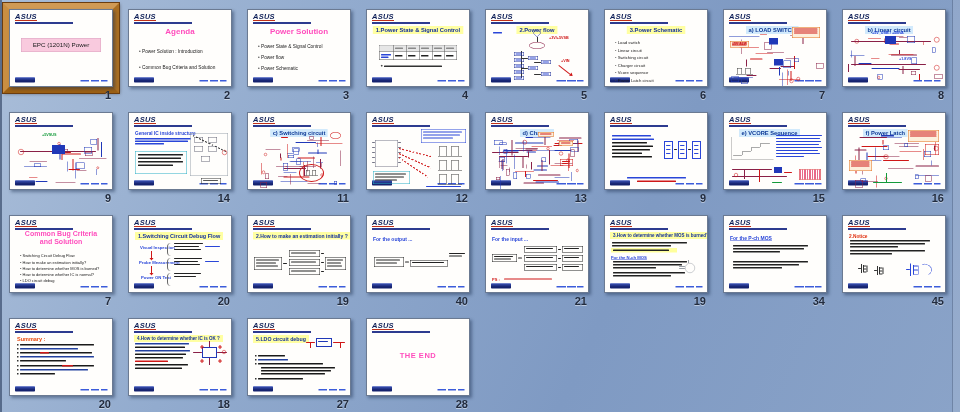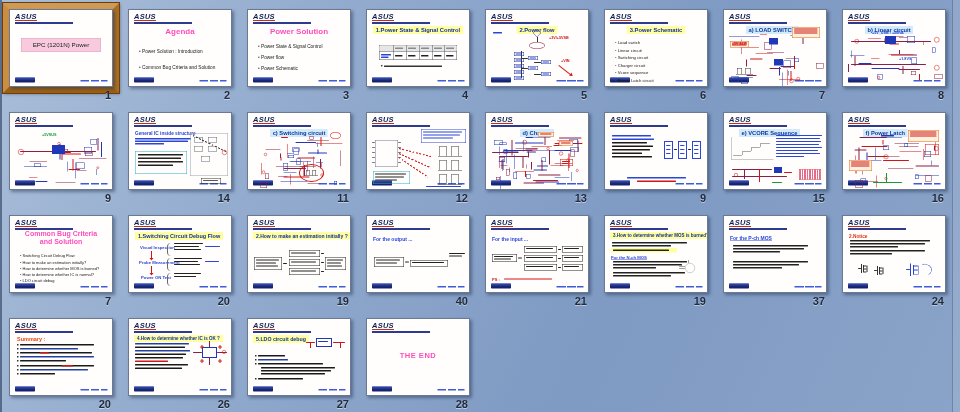--- a/index.html
+++ b/index.html
@@ -813,21 +813,21 @@
         <div class="flink"></div>
         <div class="txt" style="left: 12px; top: 38px; font-size: 10px; font-weight: bold; color: rgb(42, 70, 216); text-decoration: underline;">For the P-ch MOS</div>
         <div class="sh" style="left: 18px; top: 58px; width: 150px; height: 2.5px; background: rgb(34, 34, 34); border-radius: 1px;"></div>
         <div class="sh" style="left: 18px; top: 64px; width: 142px; height: 2.5px; background: rgb(34, 34, 34); border-radius: 1px;"></div>
         <div class="sh" style="left: 18px; top: 70px; width: 94px; height: 2.5px; background: rgb(34, 34, 34); border-radius: 1px;"></div>
         <div class="sh" style="left: 18px; top: 90px; width: 150px; height: 2.5px; background: rgb(34, 34, 34); border-radius: 1px;"></div>
         <div class="sh" style="left: 18px; top: 96px; width: 132px; height: 2.5px; background: rgb(34, 34, 34); border-radius: 1px;"></div>
         <div class="sh" style="left: 18px; top: 102px; width: 98px; height: 2.5px; background: rgb(34, 34, 34); border-radius: 1px;"></div>
       </div>
     </div>
-    <div class="num" style="left: 723px; top: 295px;">37</div>
+    <div class="num" style="left: 723px; top: 295px;">34</div>
     <div class="slide" style="left: 842px; top: 215px;">
       <div class="si">
         <div class="txt" style="left: 10px; top: 3px; font-style: italic; font-weight: 800; font-size: 15px; color: rgb(11, 28, 85); letter-spacing: 0.5px;">ASUS</div>
         <div class="logoline"></div>
         <div class="tagbar"></div>
         <div class="flogo"></div>
         <div class="flink"></div>
         <div class="txt" style="left: 12px; top: 34px; font-size: 9.5px; font-weight: bold; color: rgb(224, 48, 16);">2.Notice</div>
         <div class="sh" style="left: 14px; top: 48px; width: 160px; height: 2.5px; background: rgb(34, 34, 34); border-radius: 1px;"></div>
         <div class="sh" style="left: 14px; top: 54px; width: 150px; height: 2.5px; background: rgb(34, 34, 34); border-radius: 1px;"></div>
@@ -851,21 +851,21 @@
         <div class="sh" style="left: 126px; top: 106px; width: 8.4px; height: 1.5px; background: rgb(42, 70, 216); border-radius: 1px;"></div>
         <div class="sh" style="left: 134.4px; top: 94.8px; width: 1.5px; height: 25.2px; background: rgb(42, 70, 216);"></div>
         <div class="sh" style="left: 140px; top: 97.6px; width: 1.5px; height: 19.6px; background: rgb(42, 70, 216);"></div>
         <div class="sh" style="left: 140px; top: 99px; width: 9.8px; height: 1.5px; background: rgb(42, 70, 216); border-radius: 1px;"></div>
         <div class="sh" style="left: 140px; top: 107.4px; width: 9.8px; height: 1.5px; background: rgb(42, 70, 216); border-radius: 1px;"></div>
         <div class="sh" style="left: 140px; top: 115.8px; width: 9.8px; height: 1.5px; background: rgb(42, 70, 216); border-radius: 1px;"></div>
         <div class="sh" style="left: 149.8px; top: 99px; width: 1.5px; height: 18.2px; background: rgb(42, 70, 216);"></div>
         <div class="sh" style="left: 152px; top: 96px; width: 26px; height: 22px; border-width: 1.5px; border-style: solid; border-color: rgb(42, 70, 216) rgb(42, 70, 216) transparent transparent; border-image: initial; border-radius: 50%; transform: rotate(20deg); box-sizing: border-box;"></div>
       </div>
     </div>
-    <div class="num" style="left: 842px; top: 295px;">24</div>
+    <div class="num" style="left: 842px; top: 295px;">45</div>
     <div class="slide" style="left: 9px; top: 318px;">
       <div class="si">
         <div class="txt" style="left: 10px; top: 3px; font-style: italic; font-weight: 800; font-size: 15px; color: rgb(11, 28, 85); letter-spacing: 0.5px;">ASUS</div>
         <div class="logoline"></div>
         <div class="tagbar"></div>
         <div class="flogo"></div>
         <div class="flink"></div>
         <div class="txt" style="left: 14px; top: 34px; font-size: 11px; font-weight: bold; color: rgb(232, 73, 15);">Summary :</div>
         <div class="sh" style="left: 14px; top: 50px; width: 2.5px; height: 2.5px; background: rgb(51, 51, 51);"></div>
         <div class="sh" style="left: 20px; top: 50px; width: 148px; height: 2.5px; background: rgb(26, 26, 26); border-radius: 1px;"></div>
@@ -913,21 +913,21 @@
         <div class="sh" style="left: 145px; top: 80px; width: 2px; height: 8px; background: rgb(207, 23, 23);"></div>
         <div class="sh" style="left: 178px; top: 83px; width: 8px; height: 2px; background: rgb(207, 23, 23); border-radius: 1px;"></div>
         <div class="sh" style="left: 181px; top: 80px; width: 2px; height: 8px; background: rgb(207, 23, 23);"></div>
         <div class="sh" style="left: 128px; top: 66px; width: 18px; height: 2px; background: rgb(138, 32, 71); border-radius: 1px;"></div>
         <div class="sh" style="left: 176px; top: 66px; width: 20px; height: 2px; background: rgb(138, 32, 71); border-radius: 1px;"></div>
         <div class="sh" style="left: 160px; top: 44px; width: 1.5px; height: 12px; background: rgb(138, 32, 71);"></div>
         <div class="sh" style="left: 160px; top: 78px; width: 1.5px; height: 14px; background: rgb(138, 32, 71);"></div>
         <div class="sh" style="left: 186px; top: 62px; width: 8px; height: 8px; border: 1.5px solid rgb(207, 23, 23); border-radius: 50%; box-sizing: border-box;"></div>
       </div>
     </div>
-    <div class="num" style="left: 128px; top: 398px;">26</div>
+    <div class="num" style="left: 128px; top: 398px;">18</div>
     <div class="slide" style="left: 247px; top: 318px;">
       <div class="si">
         <div class="txt" style="left: 10px; top: 3px; font-style: italic; font-weight: 800; font-size: 15px; color: rgb(11, 28, 85); letter-spacing: 0.5px;">ASUS</div>
         <div class="logoline"></div>
         <div class="tagbar"></div>
         <div class="flogo"></div>
         <div class="flink"></div>
         <div class="txt" style="top: 32px; background: rgb(255, 255, 162); color: rgb(18, 48, 157); font-weight: bold; font-size: 10.5px; padding: 2px 6px; left: 10px;">5.LDO circuit debug</div>
         <div class="sh" style="left: 136px; top: 38px; width: 32px; height: 18px; border: 2px solid rgb(32, 56, 184); box-sizing: border-box;"></div>
         <div class="sh" style="left: 140px; top: 44px; width: 20px; height: 2px; background: rgb(32, 56, 184); border-radius: 1px;"></div>

